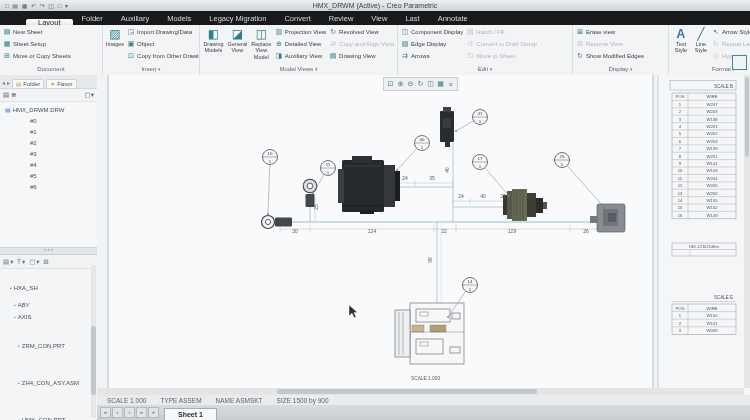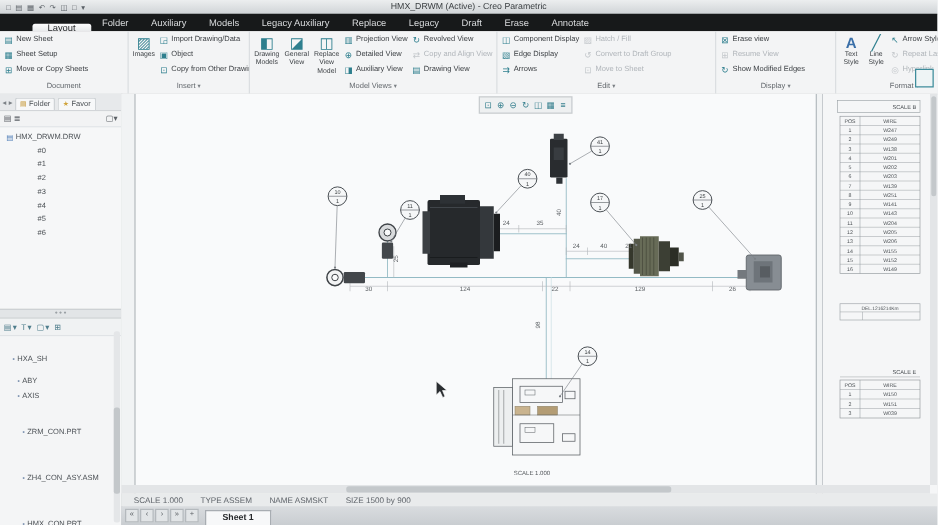--- a/index.html
+++ b/index.html
@@ -88,25 +88,25 @@
 <div class="titlebar">
   <span class="qat">□ ▤ ▦ ↶ ↷ ◫ □ ▾</span>
   <span class="wtitle">HMX_DRWM (Active) - Creo Parametric</span>
 </div>
 
 <div class="tabbar">
   <span class="tab active">Layout</span>
   <span class="tab">Folder</span>
   <span class="tab">Auxiliary</span>
   <span class="tab">Models</span>
-  <span class="tab">Legacy Auxiliary</span>
-  <span class="tab">Replace</span>
-  <span class="tab">Legacy</span>
-  <span class="tab">Draft</span>
-  <span class="tab">Erase</span>
+  <span class="tab">Legacy Migration</span>
+  <span class="tab">Convert</span>
+  <span class="tab">Review</span>
+  <span class="tab">View</span>
+  <span class="tab">Last</span>
   <span class="tab">Annotate</span>
 </div>
 
 <div class="ribbon">
 
   <div class="rgroup" style="width:96px">
     <div class="rrows">
         <div class="rcol">
       <div class="ritem">
         <span class="ric">▤</span>

